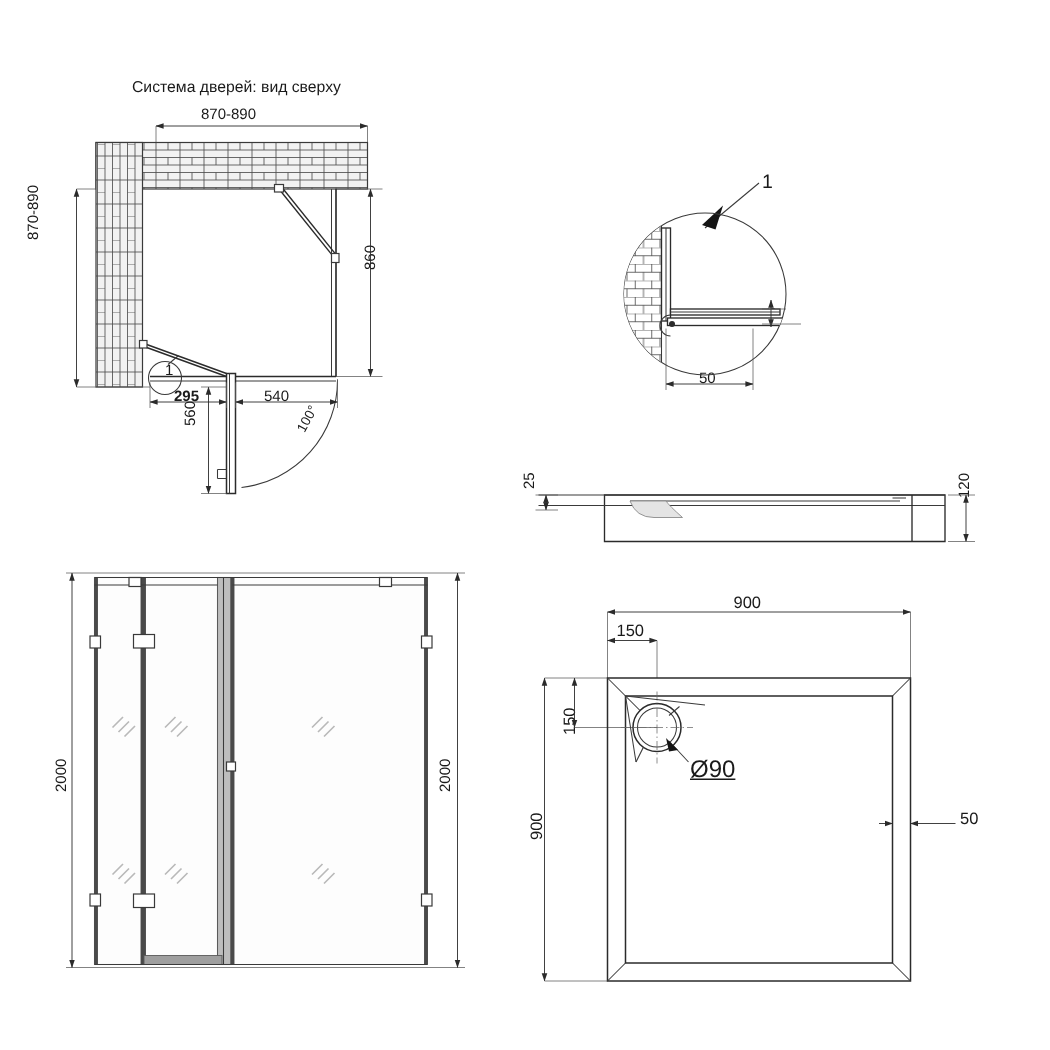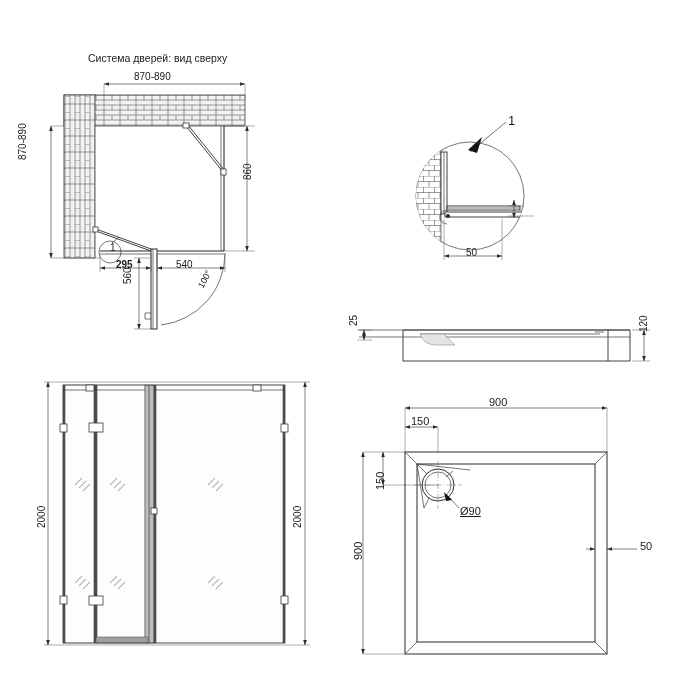--- a/index.html
+++ b/index.html
@@ -79,21 +79,21 @@
     <div style="position:absolute;left:292px;top:528px;font-size:10px;color:#1a1a1a;white-space:nowrap;transform:rotate(-90deg);transform-origin:left top;">2000</div>
 
     <div style="position:absolute;left:489px;top:396px;font-size:11px;color:#1a1a1a;white-space:nowrap;">900</div>
 
     <div style="position:absolute;left:411px;top:415px;font-size:11px;color:#1a1a1a;white-space:nowrap;">150</div>
 
     <div style="position:absolute;left:374px;top:490px;font-size:11px;color:#1a1a1a;white-space:nowrap;transform:rotate(-90deg);transform-origin:left top;">150</div>
 
     <div style="position:absolute;left:352px;top:560px;font-size:11px;color:#1a1a1a;white-space:nowrap;transform:rotate(-90deg);transform-origin:left top;">900</div>
 
-    <div style="position:absolute;left:460px;top:505px;font-size:11px;color:#1a1a1a;white-space:nowrap;text-decoration:underline;">Ø90</div>
+    <div style="position:absolute;left:460px;top:505px;font-size:16px;color:#1a1a1a;white-space:nowrap;text-decoration:underline;">Ø90</div>
 
     <div style="position:absolute;left:640px;top:540px;font-size:11px;color:#1a1a1a;white-space:nowrap;">50</div>
   </div>
 
   <svg class="drawing" viewBox="0 0 700 700" xmlns="http://www.w3.org/2000/svg">
     <defs>
       <marker id="ar" markerWidth="9" markerHeight="7" refX="8.5" refY="3.5" orient="auto">
         <path d="M0,0.4 L9,3.5 L0,6.6 z" fill="#2b2b2b"></path>
       </marker>
       <marker id="arS" markerWidth="9" markerHeight="7" refX="0.5" refY="3.5" orient="auto">

